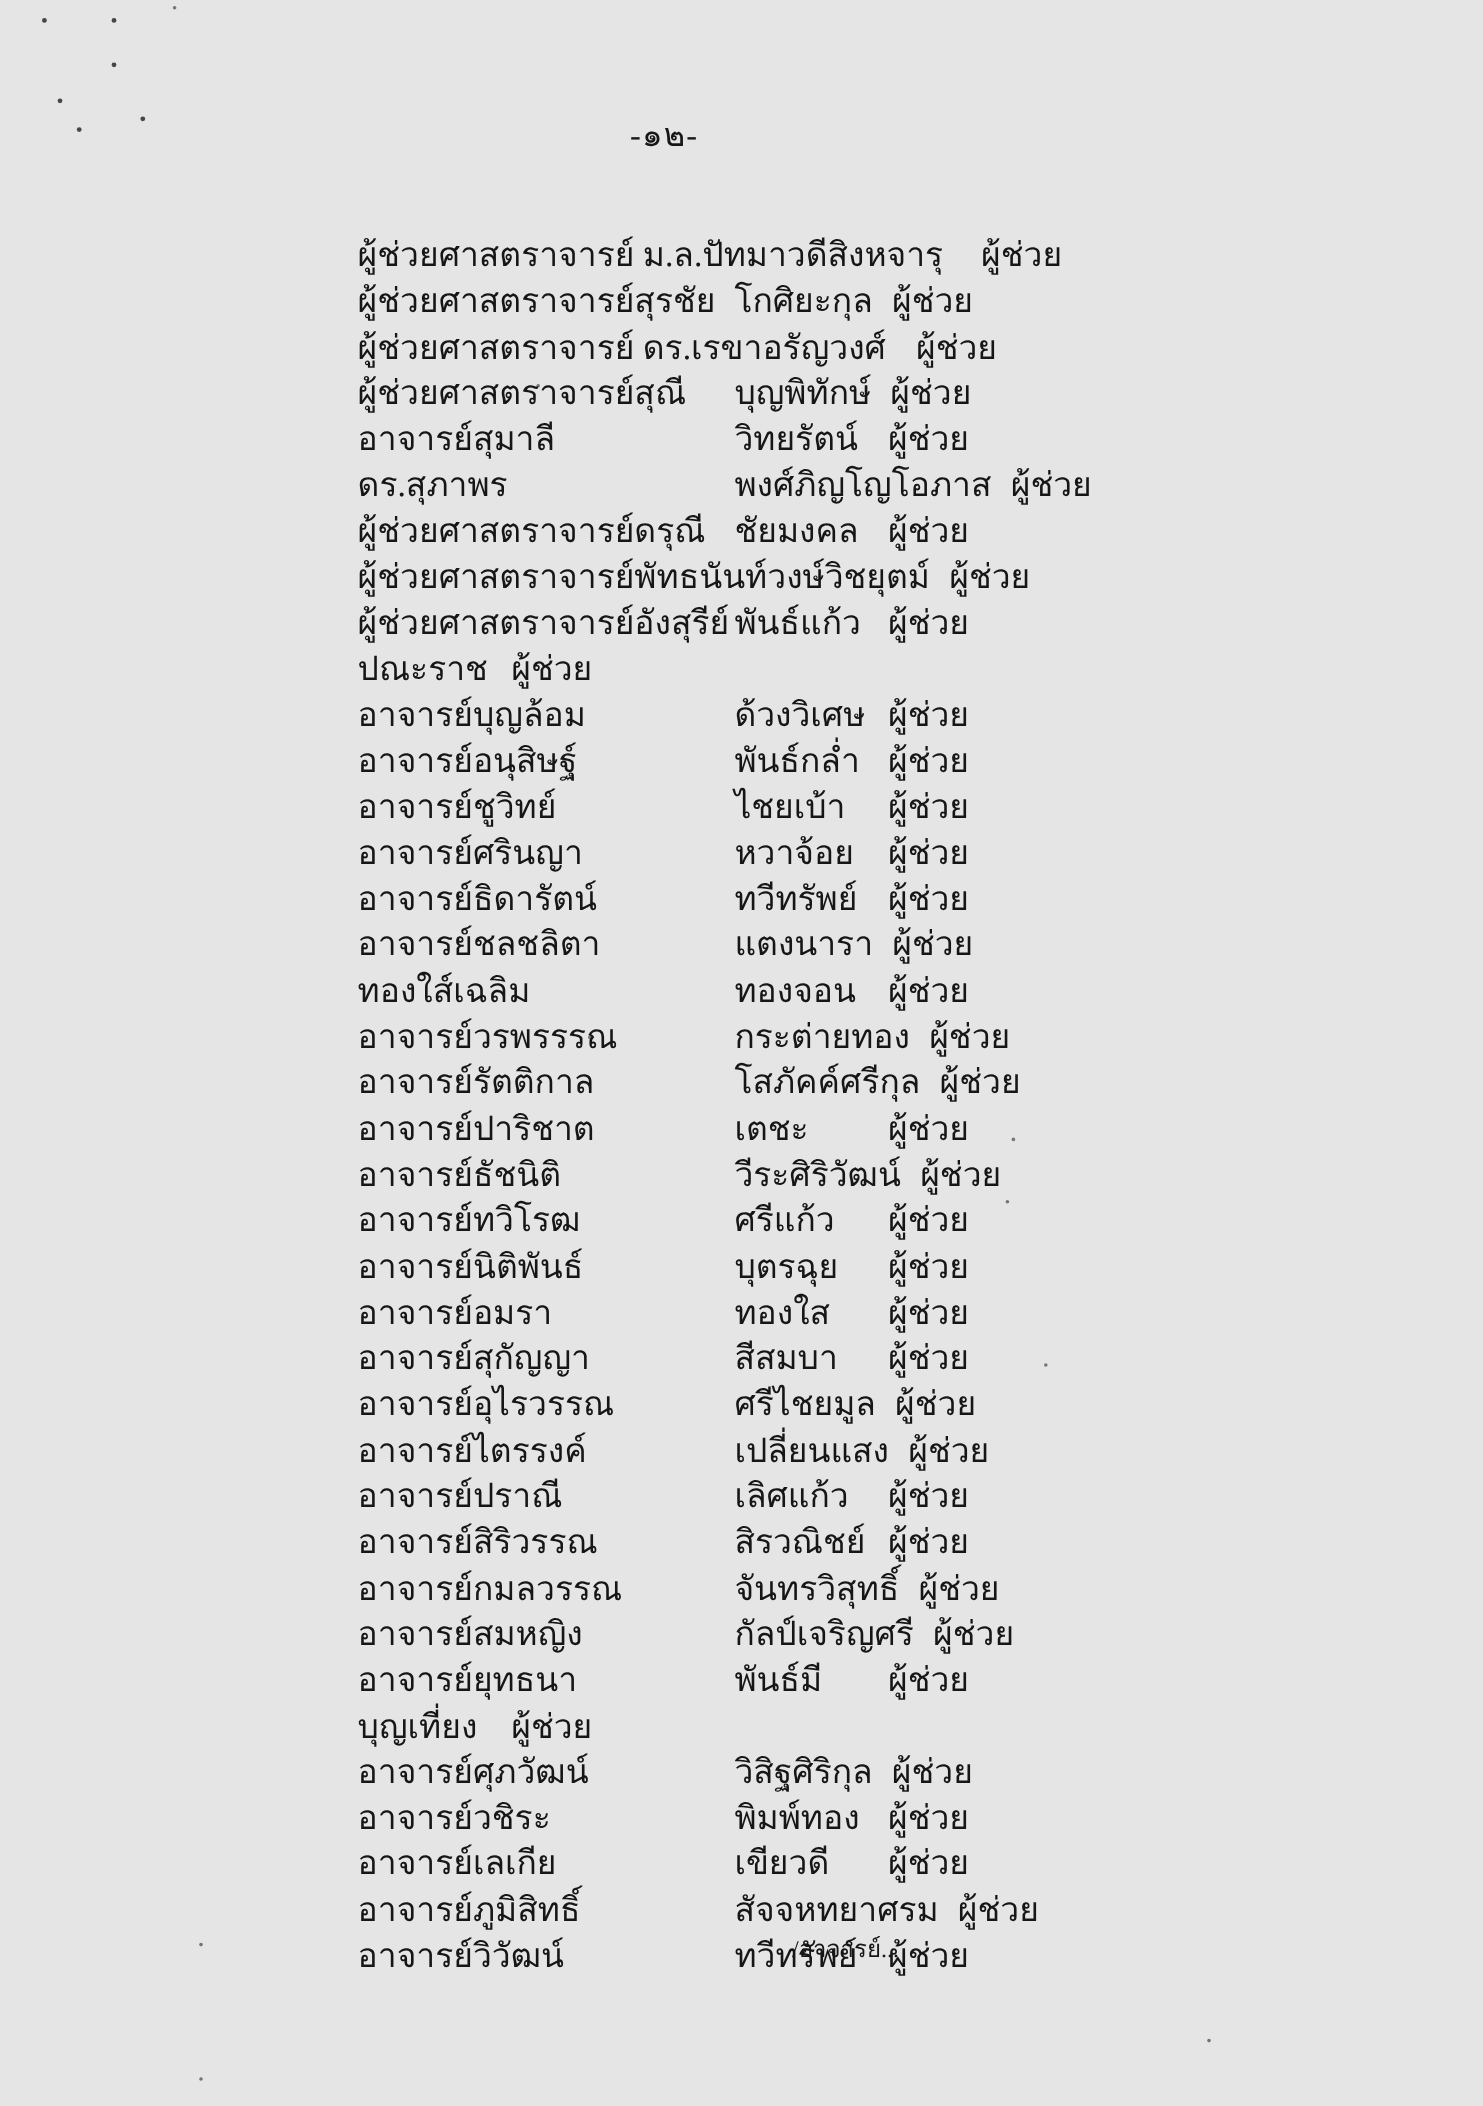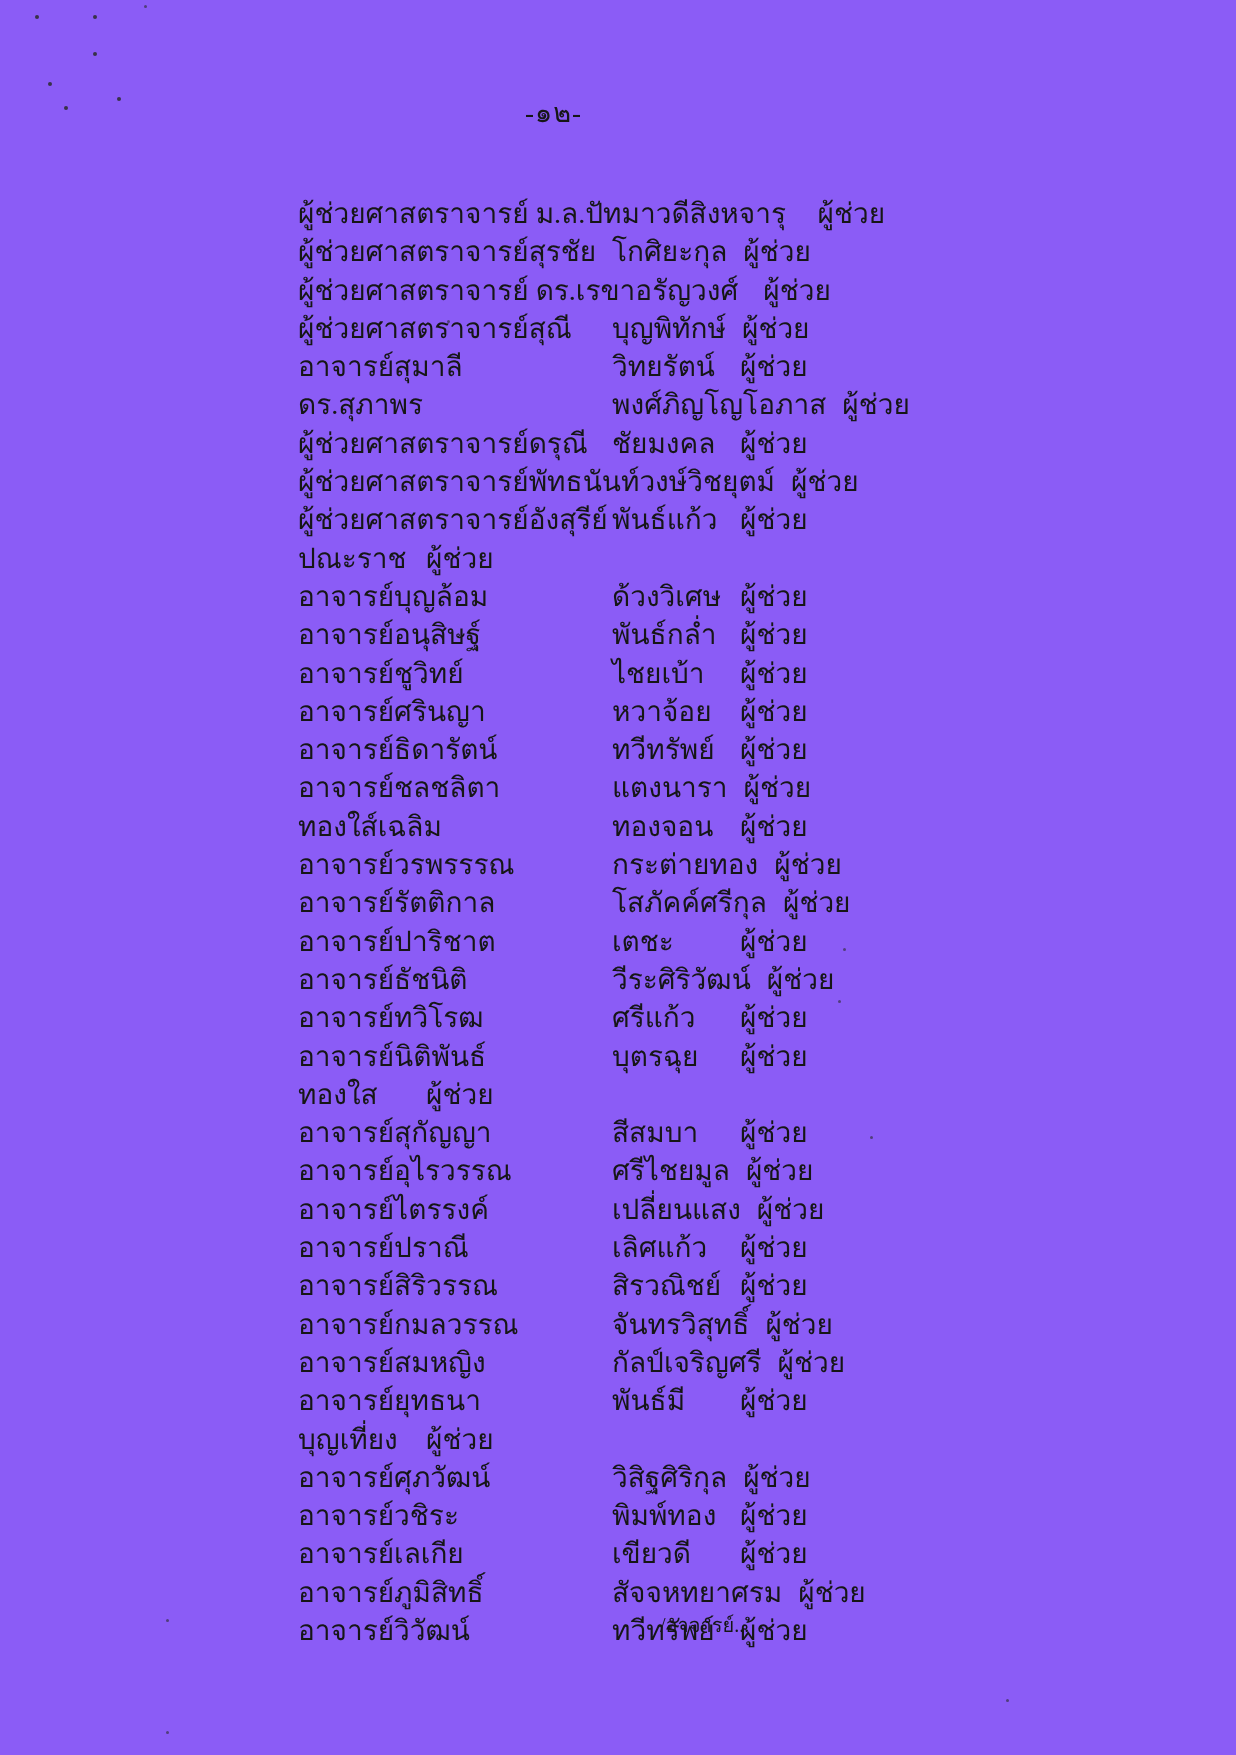--- a/index.html
+++ b/index.html
@@ -4,21 +4,21 @@
 <style>
   html, body {
     margin: 0;
     padding: 0;
     background: #ffffff;
   }
   .page {
     position: relative;
     width: 1236px;
     height: 1755px;
-    background: #8b5cf6;
+    background: #e5e5e5;
     overflow: hidden;
     font-family: "Liberation Serif", "DejaVu Serif", serif;
     color: #161616;
   }
   .page-number {
     position: absolute;
     top: 98px;
     left: 525px;
     font-size: 27px;
     line-height: 30px;
@@ -202,20 +202,21 @@
     <span class="c-name">อาจารย์ทวิโรฒ</span>
     <span class="c-surname">ศรีแก้ว</span>
     <span class="c-position">ผู้ช่วย</span>
   </div>
       <div class="row">
     <span class="c-name">อาจารย์นิติพันธ์</span>
     <span class="c-surname">บุตรฉุย</span>
     <span class="c-position">ผู้ช่วย</span>
   </div>
       <div class="row">
+    <span class="c-name">อาจารย์อมรา</span>
     <span class="c-surname">ทองใส</span>
     <span class="c-position">ผู้ช่วย</span>
   </div>
       <div class="row">
     <span class="c-name">อาจารย์สุกัญญา</span>
     <span class="c-surname">สีสมบา</span>
     <span class="c-position">ผู้ช่วย</span>
   </div>
       <div class="row">
     <span class="c-name">อาจารย์อุไรวรรณ</span>

